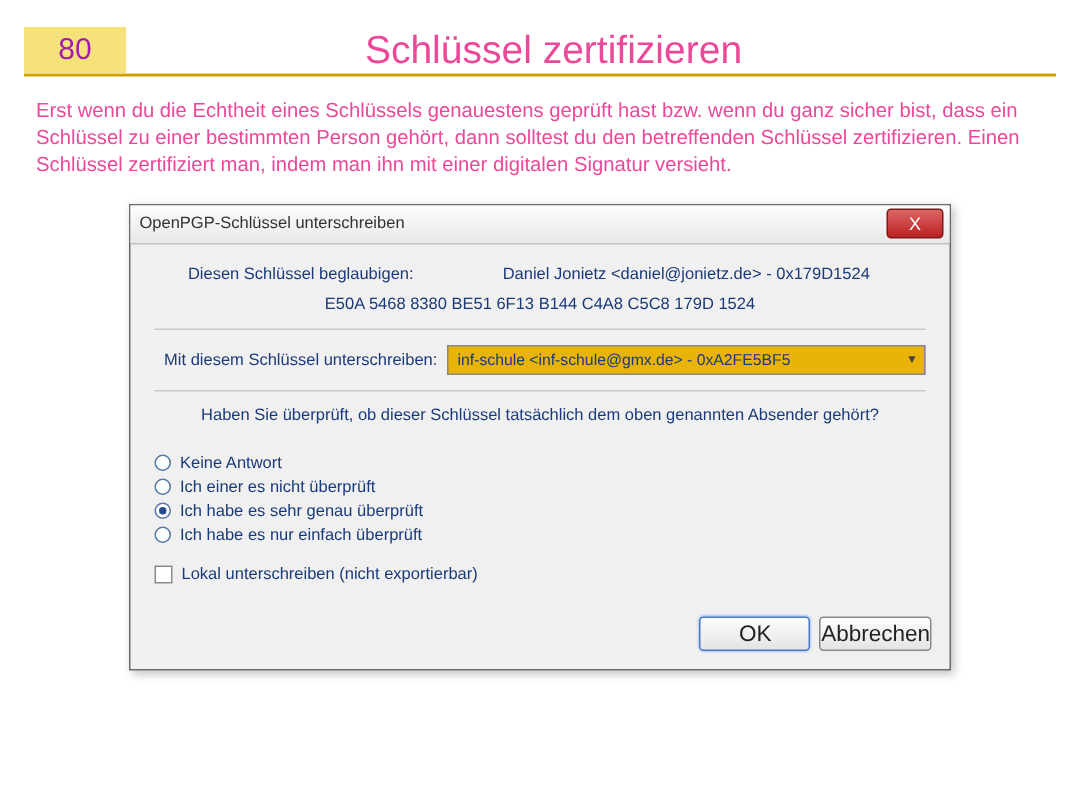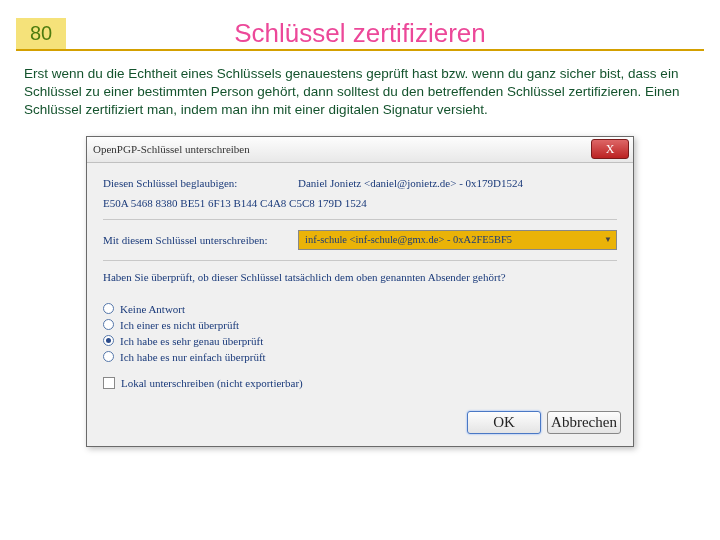--- a/index.html
+++ b/index.html
@@ -11,44 +11,43 @@
     overflow: hidden;
   }
   .header-row {
     display: flex;
     align-items: center;
     border-bottom: 2px solid #d4a000;
     margin: 18px 16px 8px 16px;
   }
   .slide-num {
     background: #f5e27a;
-    width: 50px;
+    width: 68px;
     text-align: center;
     font-size: 20px;
     padding: 4px 0;
-    color: #4d7c0f;
+    color: #a21caf;
   }
   .slide-title {
     flex: 1;
     text-align: center;
     font-size: 26px;
     color: #ec4899;
     padding-right: 50px;
   }
   .body-text {
     margin: 14px 24px 16px 24px;
     font-size: 13.5px;
     line-height: 1.35;
-    color: #14532d;
+    color: #ec4899;
   }
   .dialog-wrap {
     display: flex;
     justify-content: center;
     margin-top: 10px;
-    font-family: Liberation Serif, serif;
   }
   .dialog {
     width: 548px;
     border: 1px solid #6a6a6a;
     background: #f0f0f0;
     box-shadow: 2px 2px 6px rgba(0,0,0,0.25);
     position: relative;
   }
   .titlebar {
     height: 26px;
@@ -73,20 +72,21 @@
     color: #fff;
     font-size: 12px;
     text-align: center;
     line-height: 18px;
     cursor: pointer;
   }
   .content {
     padding: 14px 16px 12px 16px;
     font-size: 11px;
     color: #1a3a7a;
+    text-align: center;
   }
   .field-row {
     display: flex;
     margin-bottom: 8px;
     align-items: center;
   }
   .field-label {
     width: 195px;
     flex-shrink: 0;
   }

